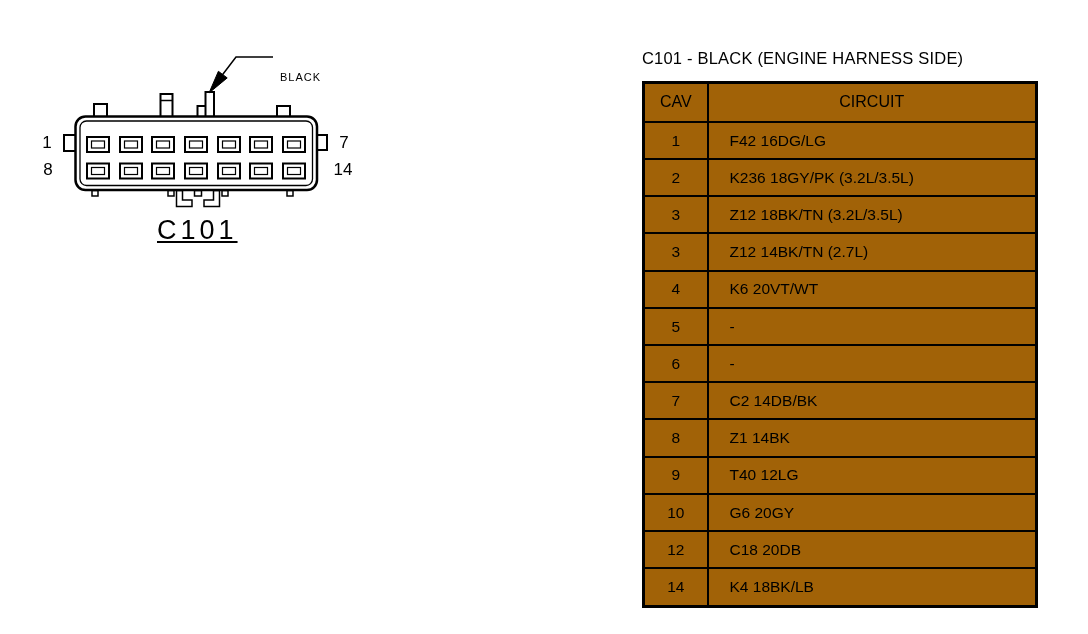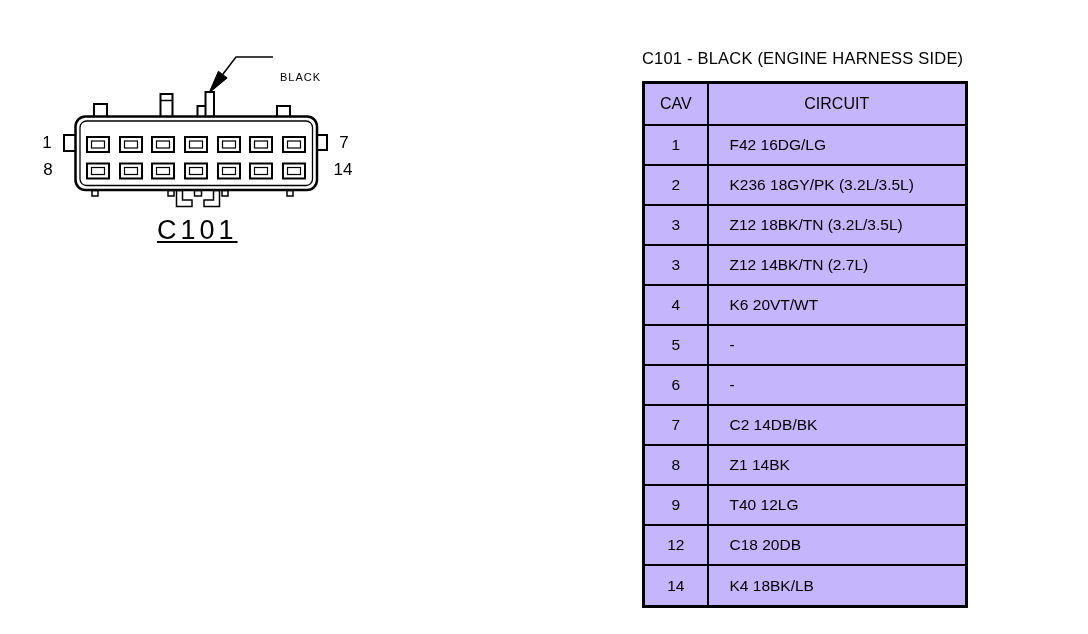--- a/index.html
+++ b/index.html
@@ -23,24 +23,24 @@
   .lbl-c101  { left:157px; top:215px; font-size:27px; letter-spacing:4px;text-decoration:underline; }
   .lbl-black { left:280px; top:47px;  font-size:11px; letter-spacing:1px;margin-top:24px; }
 
   
   .table-title {
     position:absolute; left:642px; top:49px; width:396px;
     font-size:16.5px; letter-spacing:0.2px;
   }
   .cav-table {
     position:absolute; left:642px; top:81px;
-    width:326px; height:527px;
+    width:396px; height:527px;
     border-collapse:collapse; table-layout:fixed;
     border:3px solid #000;
-    background:#c4b5fd;
+    background:#a16207;
   }
   .cav-table col.c-cav { width:64px; }
   .cav-table th, .cav-table td {
     border:2.5px solid #000;
     font-size:15.5px; font-weight:normal;
     padding:0; line-height:1;
     vertical-align:middle;
     overflow:hidden; white-space:nowrap;
   }
   .cav-table th { font-size:16px; text-align:center; }
@@ -169,20 +169,24 @@
     </tr>
     <tr>
       <td class="cav-cell">8</td>
       <td class="circuit-cell">Z1 14BK</td>
     </tr>
     <tr>
       <td class="cav-cell">9</td>
       <td class="circuit-cell">T40 12LG</td>
     </tr>
     <tr>
+      <td class="cav-cell">10</td>
+      <td class="circuit-cell">G6 20GY</td>
+    </tr>
+    <tr>
       <td class="cav-cell">12</td>
       <td class="circuit-cell">C18 20DB</td>
     </tr>
     <tr>
       <td class="cav-cell">14</td>
       <td class="circuit-cell">K4 18BK/LB</td>
     </tr>
   </tbody>
     </table>
 

